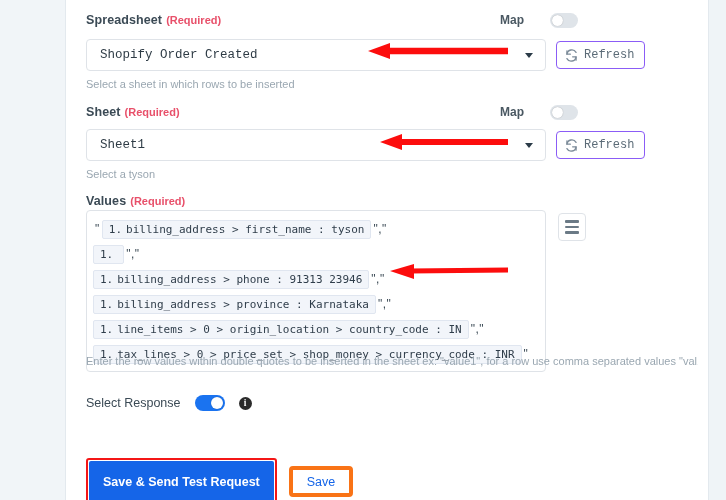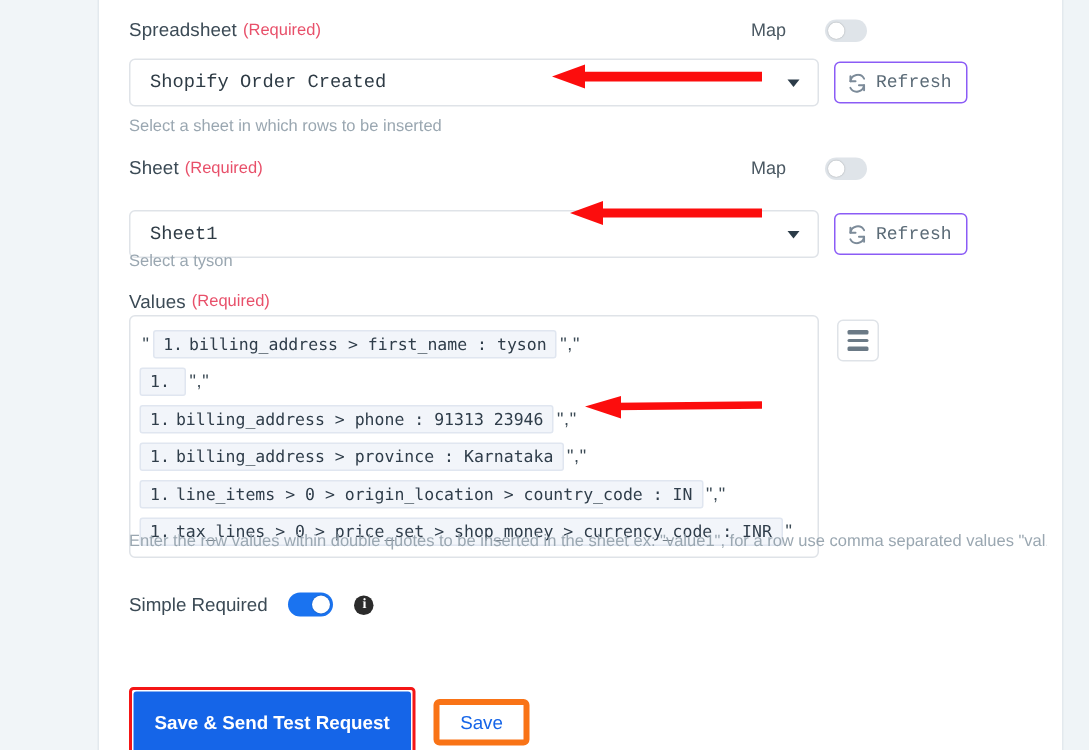--- a/index.html
+++ b/index.html
@@ -23,21 +23,21 @@
 
   .content {
     position: absolute; left: 67px; top: 0; width: 641px; height: 500px;
     background: #ffffff;
   }
 
   
   .field-label-row {
     position: absolute;
     left: 19px; width: 600px;
-    display: flex; align-items: center;
+    display: flex; align-items: center; font-weight: bold;
   }
   .field-label {
     font-size: 12.5px; color: #3b4a55; letter-spacing: .1px;
   }
   .req {
     font-size: 11px; color: #e8506a; margin-left: 4px;
   }
   .map-group {
     position: absolute; right: 108px; display: flex; align-items: center; gap: 26px;
   }
@@ -204,21 +204,21 @@
       <span class="field-label">Sheet</span>
       <span class="req">(Required)</span>
       <span class="map-group">
         <span class="map-label">Map</span>
         <span class="toggle">
             <span class="knob"></span>
           </span>
       </span>
     </div>
 
-    <div class="select-row" style="top:140px;align-items:center;">
+    <div class="select-row" style="top:129px;align-items:center;">
       <div class="select-box">
         <span class="select-value">Sheet1</span>
         <span class="caret"></span>
       </div>
       <div class="refresh-btn">
         <svg width="13" height="13" viewBox="0 0 16 16">
           <path d="M13.6 4.2A6 6 0 0 0 2.4 6.4" fill="none" stroke="#7c8b99" stroke-width="1.6" stroke-linecap="round"></path>
           <path d="M2.4 2.2v4.2h4.2" fill="none" stroke="#7c8b99" stroke-width="1.6" stroke-linecap="round" stroke-linejoin="round"></path>
           <path d="M2.4 11.8A6 6 0 0 0 13.6 9.6" fill="none" stroke="#7c8b99" stroke-width="1.6" stroke-linecap="round"></path>
           <path d="M13.6 13.8V9.6H9.4" fill="none" stroke="#7c8b99" stroke-width="1.6" stroke-linecap="round" stroke-linejoin="round"></path>
@@ -281,21 +281,21 @@
 
     <div class="hamburger-btn">
       <span></span>
       <span></span>
       <span></span>
     </div>
 
     <div class="helper" style="top:355px; width:612px; white-space:nowrap; overflow:hidden;">Enter the row values within double quotes to be inserted in the sheet ex: "value1", for a row use comma separated values "val1", "val2", ...</div>
 
     <div class="simple-row">
-      <span class="simple-label">Simple Required</span>
+      <span class="simple-label">Select Response</span>
       <span class="toggle toggle-lg on">
           <span class="knob"></span>
         </span>
       <span class="info-icon">i</span>
     </div>
 
 
     <div class="btn-row">
       <span class="btn-primary-wrap">
         <button class="btn-primary">Save &amp; Send Test Request</button>

